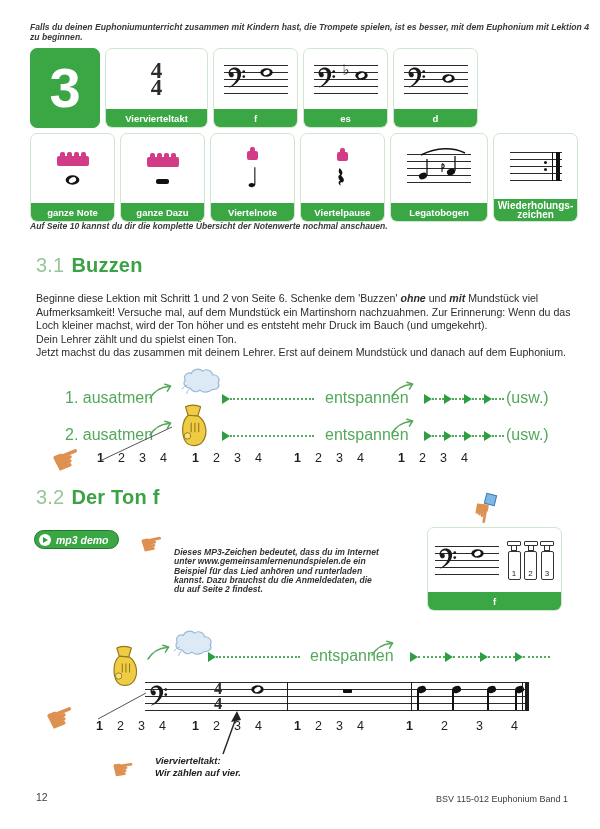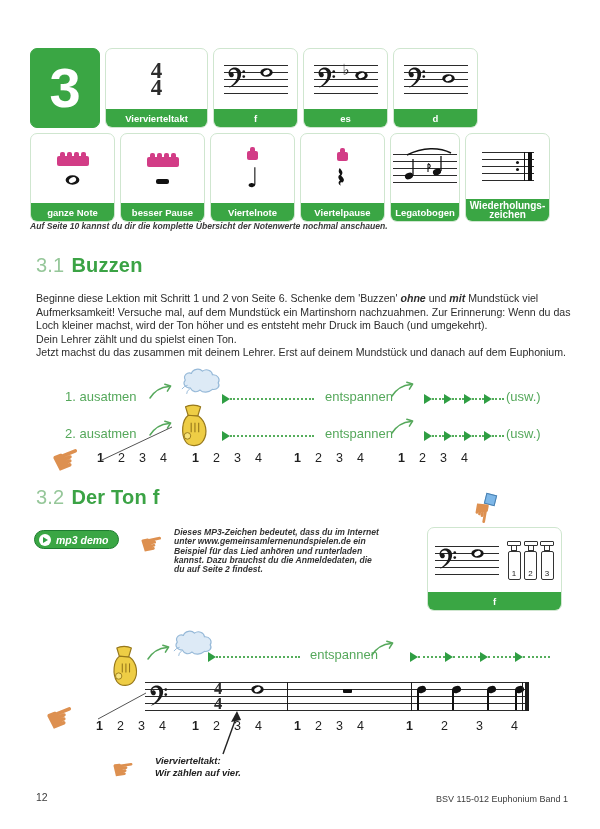--- a/index.html
+++ b/index.html
@@ -4,21 +4,21 @@
 <style>
   html,body{margin:0;padding:0;background:#fff;}
   .page{position:relative;width:600px;height:829px;background:#fff;overflow:hidden;
         font-family:"Liberation Sans",sans-serif;color:#2c2c2c;}
   .abs{position:absolute;}
   
   .note-it{font-size:8.6px;font-style:italic;font-weight:bold;color:#3a3a3a;}
   .heading{font-size:20px;letter-spacing:.2px;}
   .h-num{color:#96c79a;font-weight:400;margin-top:40px;}
   .h-title{color:#3ba345;font-weight:700;margin-left:7px;}
-  .gtext{color:#55a85b;font-size:13px;}
+  .gtext{color:#55a85b;font-size:16px;}
   .sym{font-family:"DejaVu Sans",sans-serif;}
   
   .cardrow{position:absolute;display:flex;gap:5px;}
   .card{border:1.5px solid #cfe6cf;border-radius:7px;background:#fff;display:flex;
         flex-direction:column;overflow:hidden;box-sizing:border-box;}
   .card-body{flex:1;display:flex;align-items:center;justify-content:center;position:relative;}
   .card-label{background:#3aa644;color:#fff;font-weight:bold;font-size:9.5px;text-align:center;
         display:flex;align-items:center;justify-content:center;padding:2px 3px;min-height:14px;line-height:9px;}
   .card.green{background:#3aa644;border-color:#3aa644;align-items:center;justify-content:center;}
   .big3{color:#fff;font-size:56px;font-weight:800;line-height:1;}
@@ -78,20 +78,21 @@
   .vbody{width:11px;height:26px;border:1.2px solid #333;border-radius:2px;background:#fff;
          font-size:8px;color:#222;display:flex;align-items:flex-end;justify-content:center;padding-bottom:1px;}
   .callout{font-size:9.5px;font-style:italic;font-weight:bold;color:#222;line-height:12px;}
   .footer{font-size:9px;color:#3d3d3d;}
 </style>
 </head>
 <body>
 
 <div class="page">
 
+  <div class="abs note-it" style="left:30px;top:22px;width:560px;">Falls du deinen Euphoniumunterricht zusammen mit Kindern hast, die Trompete spielen, ist es besser, mit dem Euphonium mit Lektion 4 zu beginnen.</div>
 
   <div class="cardrow" style="left:30px;top:48px;">
     <div class="card green" style="width:70px;height:80px;">
       <span class="big3">3</span>
     </div>
     <div class="card" style="width:103px;height:80px;">
       <div class="card-body">
         <div class="ts">
             <div>4</div>
             <div>4</div>
@@ -175,21 +176,21 @@
             <div class="studs">
               <span class="stud"></span>
               <span class="stud"></span>
               <span class="stud"></span>
               <span class="stud"></span>
             </div>
             <div class="bbody"></div>
           </div>
         <div class="gp-block"></div>
       </div>
-      <div class="card-label">besser Pause</div>
+      <div class="card-label">ganze Dazu</div>
     </div>
     <div class="card" style="width:85px;height:89px;">
       <div class="card-body" style="flex-direction:column;gap:4px;">
         <div class="brick b1">
             <div class="studs">
               <span class="stud"></span>
             </div>
             <div class="bbody"></div>
           </div>
         <span class="qglyph">♩</span>
@@ -203,21 +204,21 @@
               <span class="stud"></span>
             </div>
             <div class="bbody"></div>
           </div>
         <svg width="11" height="22" viewBox="0 0 12 22">
             <path d="M3 0 C6 3.5 7 5.5 4.5 8.5 C8 12 8.5 13.5 6 16 C4 15 2.8 15.8 4.1 19.5 C1.3 17.8 1 15.2 3.3 13.8 C.7 10.8 1 9 3.5 7 C1.3 4.6 1.5 2.2 3 0 Z" fill="#111"></path>
           </svg>
       </div>
       <div class="card-label">Viertelpause</div>
     </div>
-    <div class="card" style="width:70px;height:89px;">
+    <div class="card" style="width:98px;height:89px;">
       <div class="card-body">
         <div class="mini-staff">
           <svg class="abs" style="left:0;top:-9px;" width="64" height="40" viewBox="0 0 64 40">
             <path d="M14 10 C30 2 46 2 58 8" fill="none" stroke="#111" stroke-width="1.4"></path>
             <ellipse cx="16" cy="31" rx="4.2" ry="3.1" fill="#111" transform="rotate(-20 16 31)"></ellipse>
             <line x1="20" y1="30" x2="20" y2="14" stroke="#111" stroke-width="1.3"></line>
             <path d="M35 19 v8 m0 -3 q4.5 -3.5 0 -5.5" stroke="#111" stroke-width="1.1" fill="none"></path>
             <ellipse cx="44" cy="27" rx="4.2" ry="3.1" fill="#111" transform="rotate(-20 44 27)"></ellipse>
             <line x1="48" y1="26" x2="48" y2="11" stroke="#111" stroke-width="1.3"></line>
           </svg>
@@ -368,21 +369,21 @@
     <span class="h-num">3.2</span><span class="h-title">Der Ton f</span>
   </div>
 
   <div class="badge" style="left:34px;top:530px;">
     <span class="play">
         <i></i>
       </span>
     <span class="btxt">mp3 demo</span>
   </div>
   <span class="hand sym" style="left:140px;top:530px;font-size:27px;transform:rotate(-12deg);">☛</span>
-  <div class="abs info-it" style="left:174px;top:528px;width:210px;">Dieses MP3-Zeichen bedeutet, dass du im Internet unter www.gemeinsamlernenundspielen.de ein Beispiel für das Lied anhören und runterladen kannst. Dazu brauchst du die Anmeldedaten, die du auf Seite 2 findest.</div>
+  <div class="abs info-it" style="left:174px;top:548px;width:210px;">Dieses MP3-Zeichen bedeutet, dass du im Internet unter www.gemeinsamlernenundspielen.de ein Beispiel für das Lied anhören und runterladen kannst. Dazu brauchst du die Anmeldedaten, die du auf Seite 2 findest.</div>
 
   <span class="abs" style="left:485px;top:494px;width:9px;height:9px;background:#7db7e8;border:1px solid #4a80b0;transform:rotate(14deg);"></span>
   <span class="hand sym" style="left:470px;top:500px;font-size:26px;transform:rotate(100deg);">☛</span>
   <div class="card abs" style="left:427px;top:527px;width:135px;height:84px;">
     <div class="card-body">
       <div class="mini-staff" style="margin-right:8px;">
         <svg class="clef" viewBox="0 0 24 28" width="20" height="26">
             <path d="M8.2 1.6 C13.8 .4 18.2 3.8 18.2 8.8 C18.2 16.8 10.6 23 3.2 25.8 C10 21.2 13.7 16.4 13.7 10.2 C13.7 6.1 11.8 3.7 9 3.8 C6.4 3.9 4.7 5.7 4.6 8 C5.4 7.2 6.6 7 7.6 7.5 A2.9 2.9 0 1 1 3.7 10.9 C3.1 9.8 2.9 8.8 3 7.7 C3.3 4.5 5.4 2.2 8.2 1.6 Z" fill="#1a1a1a"></path>
             <circle cx="21.3" cy="6.3" r="1.6" fill="#1a1a1a"></circle>
             <circle cx="21.3" cy="12.3" r="1.6" fill="#1a1a1a"></circle>

